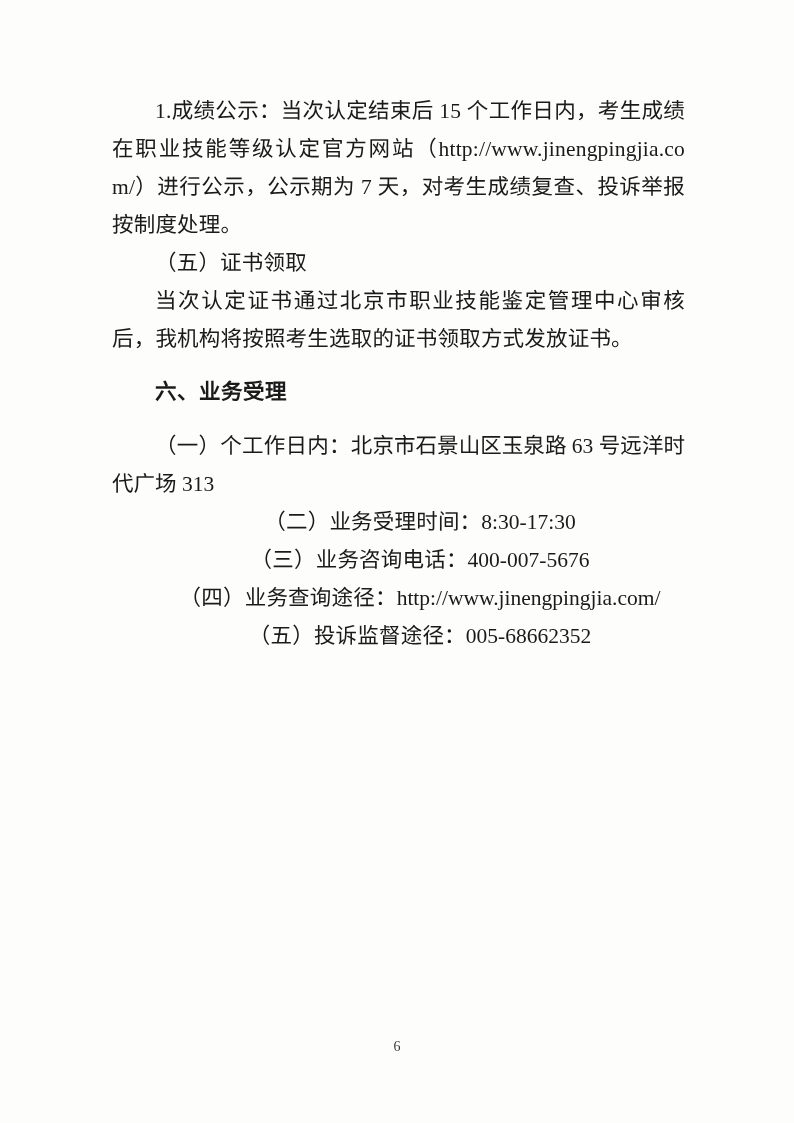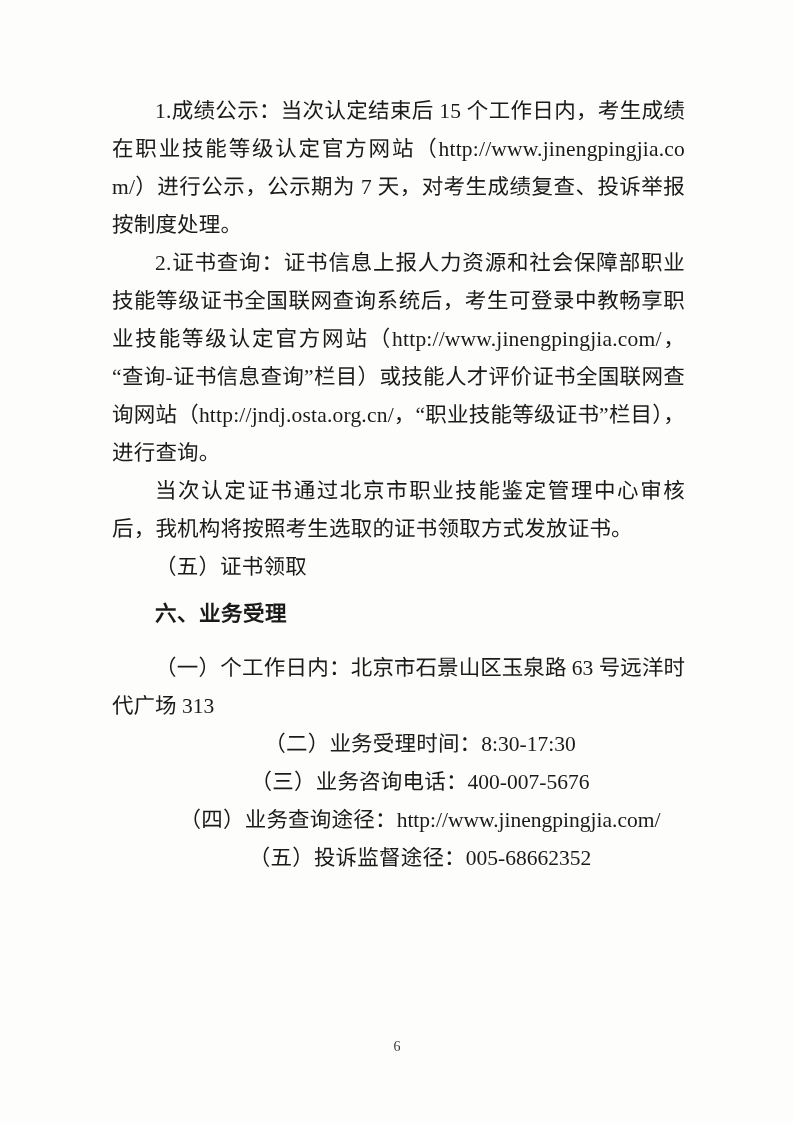--- a/index.html
+++ b/index.html
@@ -54,21 +54,21 @@
     font-family: "Liberation Sans", "DejaVu Sans", sans-serif;
     font-size: 21.5px;
     font-weight: bold;
     line-height: 38px;
     text-indent: 2em;
     margin: 0;
     letter-spacing: 0.5px;
   }
 
   .heading-gap-top {
-    margin-top: 9px;
+    margin-top: 15px;
   }
   .heading-gap-bottom {
     margin-bottom: 16px;
   }
 
   
   .contact-line {
     font-size: 21.5px;
     line-height: 38px;
     text-indent: 2em;
@@ -99,25 +99,24 @@
 </style>
 </head>
 <body>
 
 <div class="page">
 
   <div class="text-column">
 
     <p class="para">1.成绩公示：当次认定结束后 15 个工作日内，考生成绩在职业技能等级认定官方网站（http://www.jinengpingjia.com/）进行公示，公示期为 7 天，对考生成绩复查、投诉举报按制度处理。</p>
 
-    <p class="para">2.证书查询：证书信息上报人力资源和社会保障部职业技能等级证书全国联网查询系统后，考生可登录中教畅享职业技能等级认定官方网站（http://www.jinengpingjia.com/，“查询-证书信息查询”栏目）或技能人才评价证书全国联网查询网站（http://jndj.osta.org.cn/，“职业技能等级证书”栏目），进行查询。</p>
+
+    <p class="para last-line-left">（五）证书领取</p>
 
     <p class="para">当次认定证书通过北京市职业技能鉴定管理中心审核后，我机构将按照考生选取的证书领取方式发放证书。</p>
-
-    <p class="para last-line-left">（五）证书领取</p>
 
     <p class="section-heading heading-gap-top heading-gap-bottom">六、业务受理</p>
 
     <p class="para last-line-left"><span>（一）个工作日内：</span><span class="latin">北京市石景山区玉泉路 63 号远洋时代广场 313</span></p>
 
     <p class="contact-line"><span>（二）业务受理时间：</span><span class="latin">8:30-17:30</span></p>
 
     <p class="contact-line"><span>（三）业务咨询电话：</span><span class="latin">400-007-5676</span></p>
 
     <p class="contact-line"><span>（四）业务查询途径：</span><span class="latin">http://www.jinengpingjia.com/</span></p>

